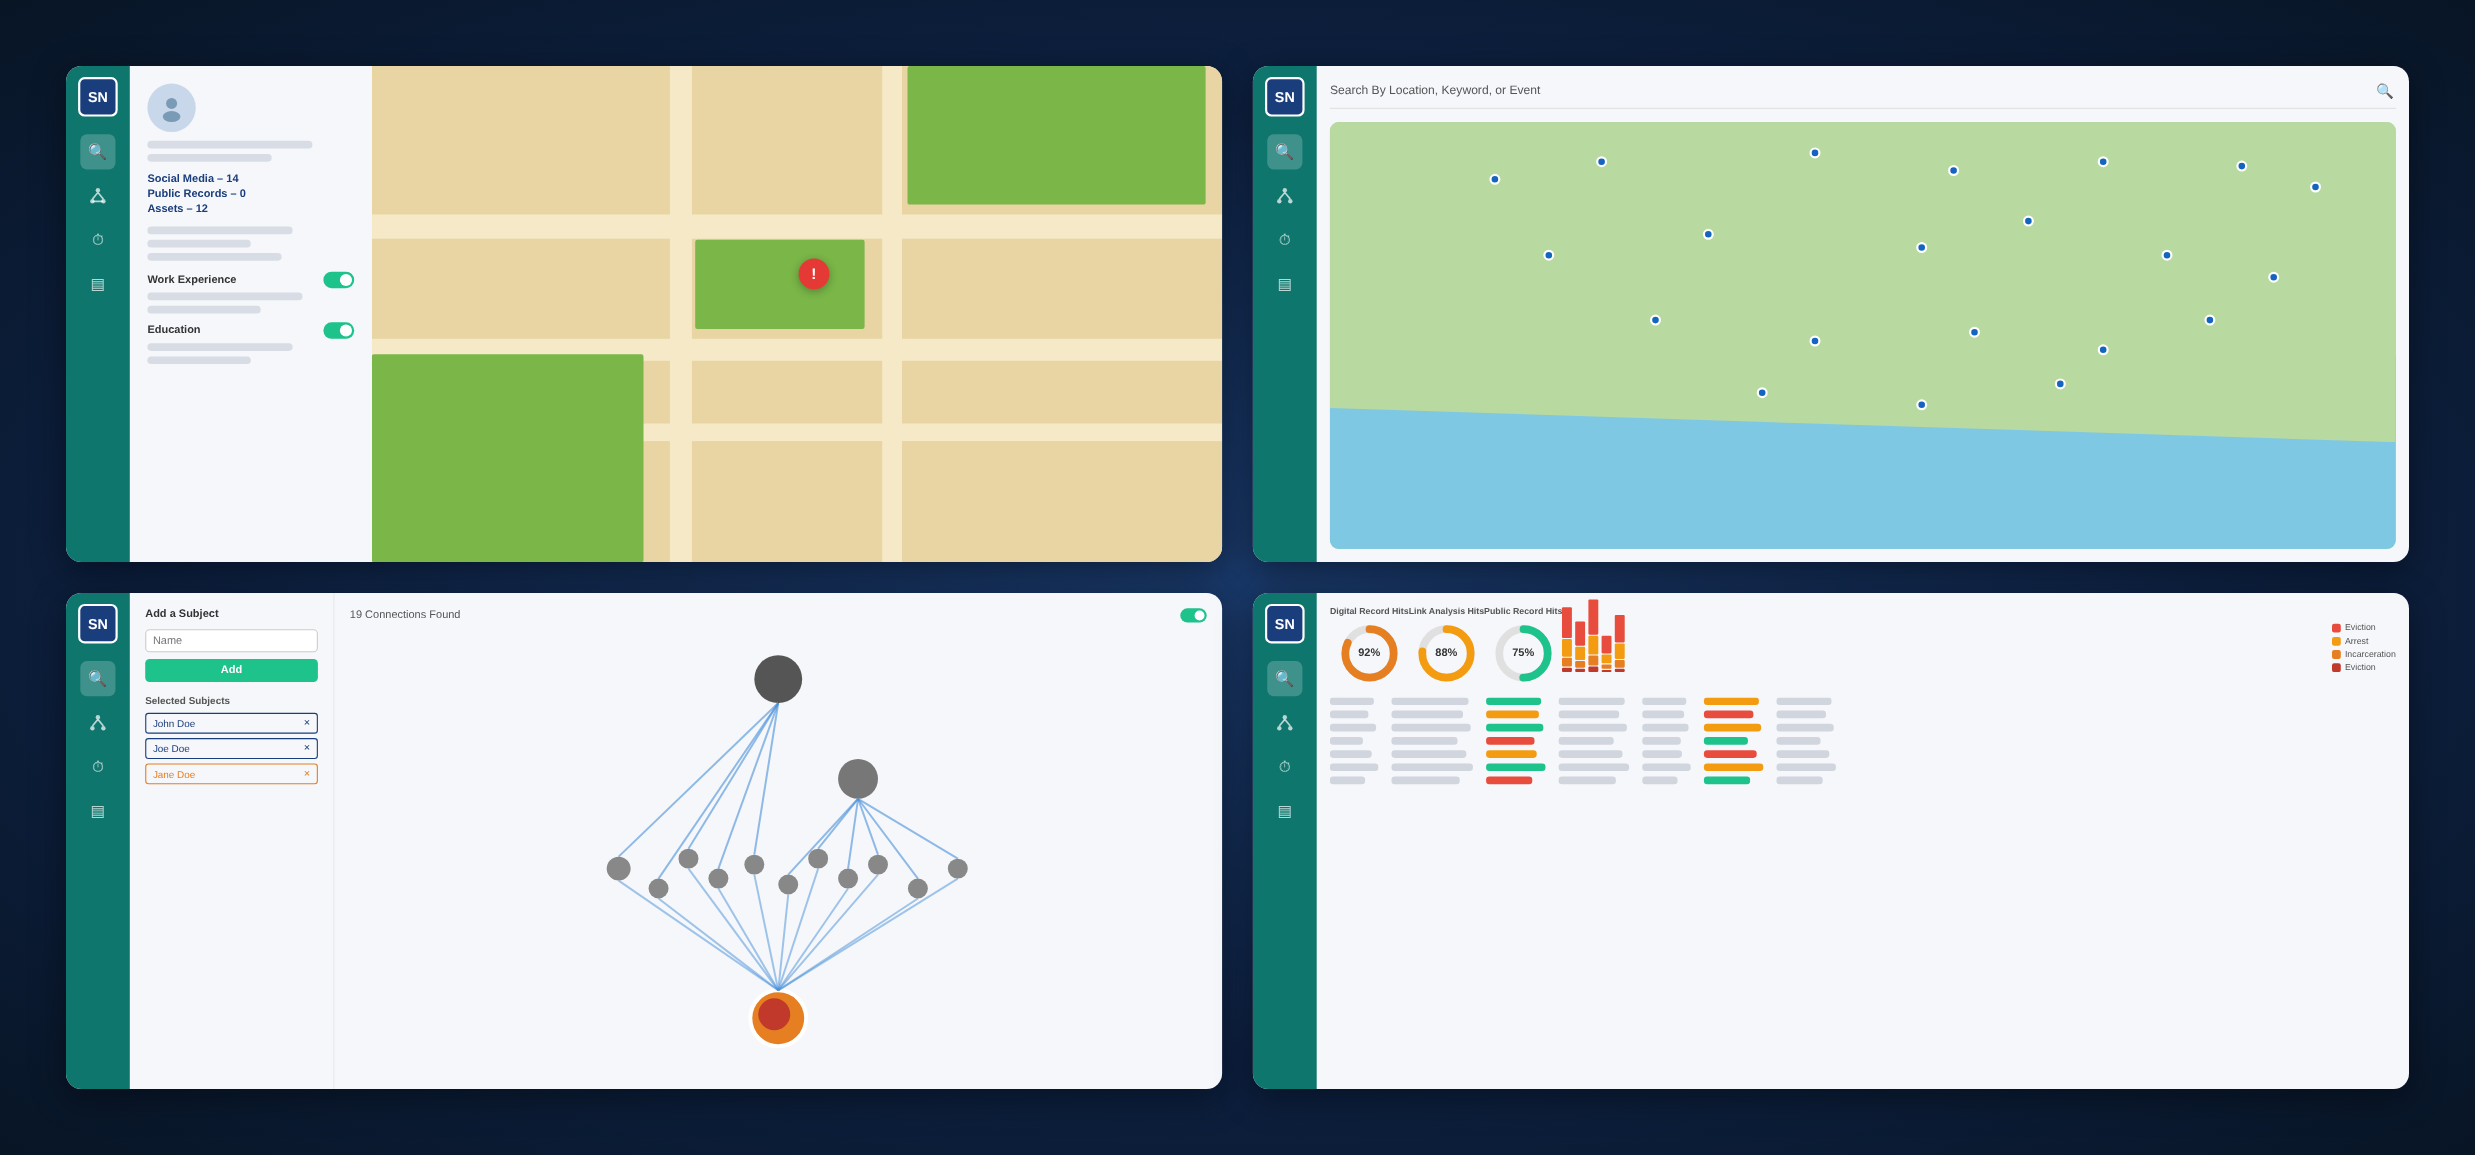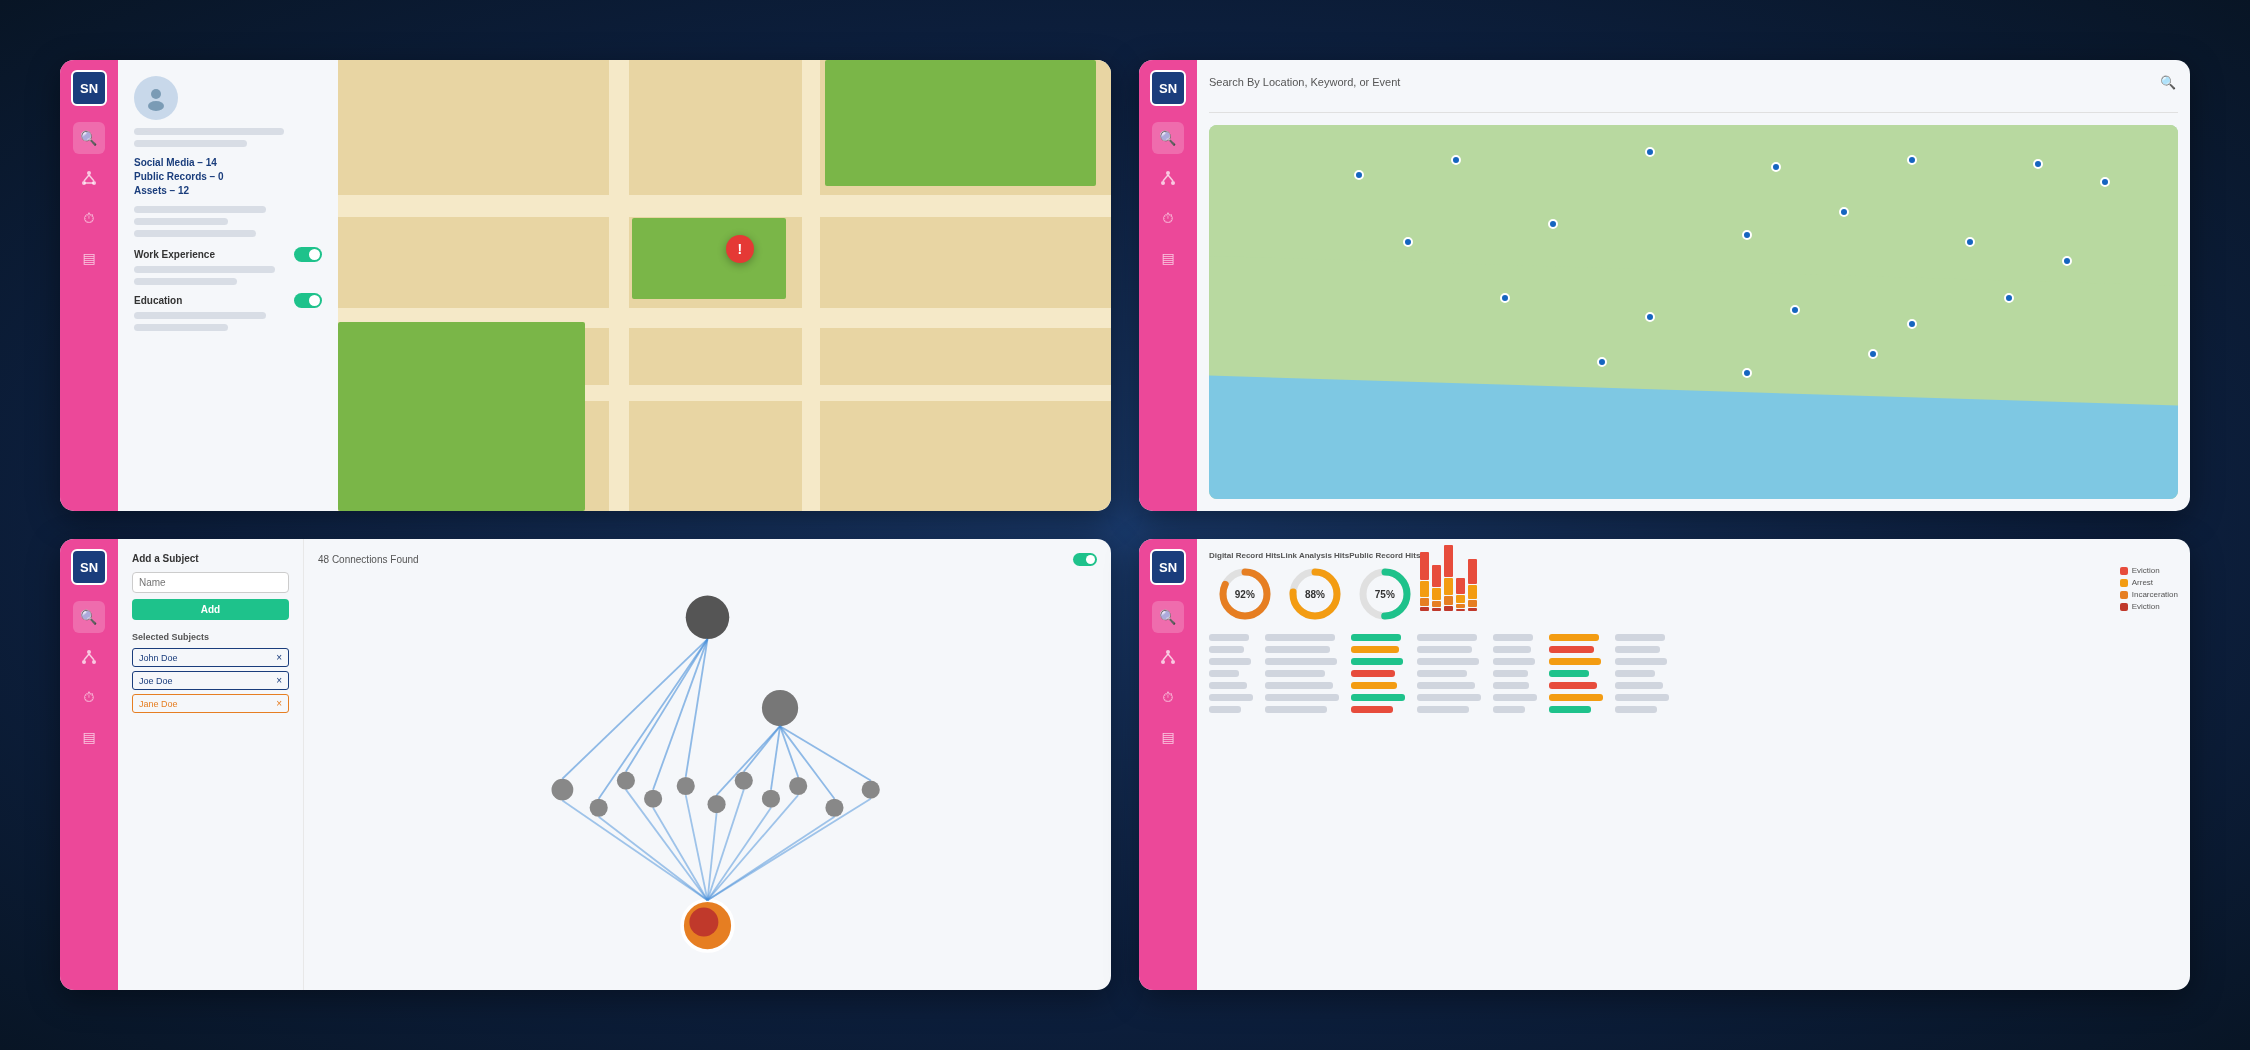--- a/index.html
+++ b/index.html
@@ -26,21 +26,21 @@
     .panel {
       background: #f5f7fa;
       border-radius: 14px;
       overflow: hidden;
       display: flex;
       box-shadow: 0 8px 32px rgba(0,0,0,0.4);
     }
     
     .panel-sidebar {
       width: 58px;
-      background: #ec4899;
+      background: #0f766e;
       display: flex;
       flex-direction: column;
       align-items: center;
       padding: 10px 0;
       gap: 8px;
       flex-shrink: 0;
     }
     .sidebar-logo {
       width: 36px;
       height: 36px;
@@ -188,21 +188,21 @@
     }
 
     
     .panel-2 .panel-content {
       padding: 12px;
     }
     .search-bar {
       display: flex;
       align-items: center;
       border-bottom: 1px solid #e0e0e0;
-      padding-bottom: 20px;
+      padding-bottom: 6px;
       margin-bottom: 12px;
     }
     .search-text {
       flex: 1;
       font-size: 11px;
       color: #555;
     }
     .search-icon-btn {
       width: 20px;
       height: 20px;
@@ -589,21 +589,21 @@
           <span>Joe Doe</span>
           <span class="subject-chip-x">×</span>
         </div>
         <div class="subject-chip orange">
           <span>Jane Doe</span>
           <span class="subject-chip-x">×</span>
         </div>
       </div>
       <div class="network-panel">
         <div class="network-title">
-          <span>48 Connections Found</span>
+          <span>19 Connections Found</span>
           <div class="network-toggle"></div>
         </div>
         <svg class="network-svg" viewBox="0 0 320 220">
 
           <circle cx="160" cy="25" r="12" fill="#555"></circle>
 
           <circle cx="200" cy="75" r="10" fill="#777"></circle>
 
           <circle cx="160" cy="195" r="14" fill="#e67e22" stroke="#fff" stroke-width="2"></circle>
           <circle cx="158" cy="193" r="8" fill="#c0392b"></circle>

